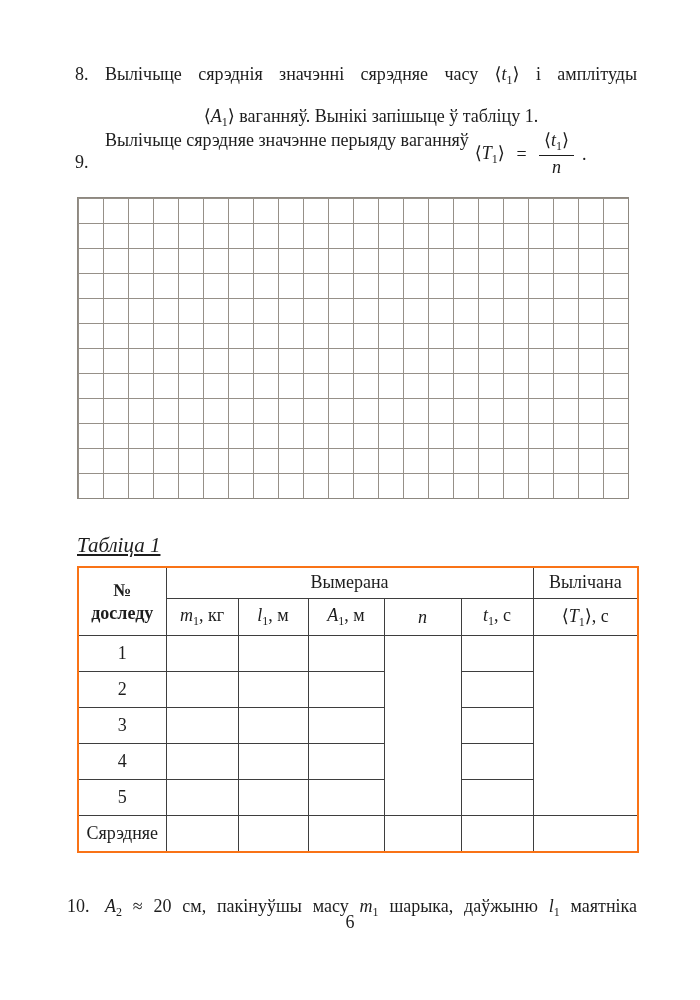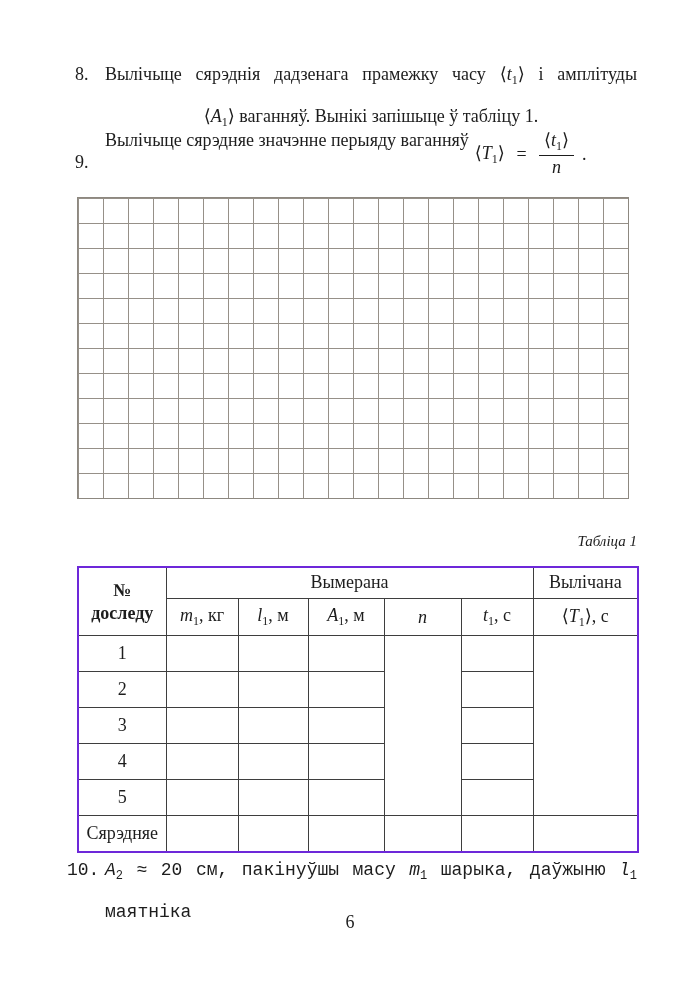--- a/index.html
+++ b/index.html
@@ -29,47 +29,47 @@
   
   #grid{
     position:absolute;left:77px;top:197px;width:550px;height:300px;
     border:1px solid #8d8880;
     background-image:
       linear-gradient(to right,#969088 1px,transparent 1px),
       linear-gradient(to bottom,#969088 1px,transparent 1px);
     background-size:25px 25px;
   }
   #caption{position:absolute;left:105px;top:509px;line-height:28px;}
-  #tlabel{position:absolute;left:77px;top:533px;width:560px;text-align:right;font-style:italic;font-size:15px;}
+  #tlabel{position:absolute;left:77px;top:533px;width:560px;font-style:italic;font-size:21px;text-decoration:underline;}
   
   table#t1{
     position:absolute;left:77px;top:566px;
     border-collapse:collapse;table-layout:fixed;width:560px;
   }
   #t1 th,#t1 td{
     border:1.5px solid #3e3e3e;
     text-align:center;vertical-align:middle;
     padding:0 2px;font-size:18px;font-weight:normal;overflow:hidden;
   }
-  #t1{border:2px solid #6d28d9;}
+  #t1{border:2px solid #f97316;}
   #t1 .h1 th{height:30px;font-weight:normal;line-height:1.1;}
   #t1 .h2 th{height:36px;}
   #t1 th.exp{font-weight:bold;line-height:1.25;}
   #t1 tr.r td{height:35px;}
   #pagenum{position:absolute;left:0;top:912px;width:100%;text-align:center;}
 </style>
 </head>
 <body>
 
 <div class="page">
 
   <section class="item" id="item8" style="left:75px;top:56px;width:562px;">
     <span class="num">8.</span>
     <div class="body">
-      <div class="line jlast"><span>Вылічыце сярэднія дадзенага прамежку часу </span><span>⟨</span><span class="i">t</span><span class="sub">1</span><span>⟩</span><span> і амплітуды</span></div>
+      <div class="line jlast"><span>Вылічыце сярэднія значэнні сярэдняе часу </span><span>⟨</span><span class="i">t</span><span class="sub">1</span><span>⟩</span><span> і амплітуды</span></div>
       <div class="line" style="text-align:center;"><span>⟨</span><span class="i">A</span><span class="sub">1</span><span>⟩</span><span> ваганняў. Вынікі запішыце ў табліцу 1.</span></div>
     </div>
   </section>
 
   <section class="item" id="item9" style="left:75px;top:130px;width:565px;">
     <span class="num" style="line-height:64px;">9.</span>
     <div class="i9row">
       <span class="i9text"><span>Вылічыце сярэдняе значэнне перыяду ваганняў</span></span>
       <span class="formula">
         <span><span>⟨</span><span class="i">T</span><span class="sub">1</span><span>⟩</span></span>
@@ -154,21 +154,21 @@
       <td></td>
       <td></td>
       <td></td>
       <td></td>
       <td></td>
       <td></td>
     </tr>
   </tbody>
     </table>
 
-  <section class="item" id="item10" style="left:67px;top:852px;width:570px;font-family:Liberation Mono, monospace;">
+  <section class="item" id="item10" style="left:67px;top:888px;width:570px;">
     <span class="num">10.</span>
     <div class="body" style="padding-left:38px;">
       <div class="line jlast"><span class="i">A</span><span class="sub">2</span><span> ≈ 20 см, пакінуўшы масу </span><span class="i">m</span><span class="sub">1</span><span> шарыка, даўжыню </span><span class="i">l</span><span class="sub">1</span><span> маятніка</span></div>
     </div>
   </section>
 
   <div id="pagenum">6</div>
 
 </div>
 

